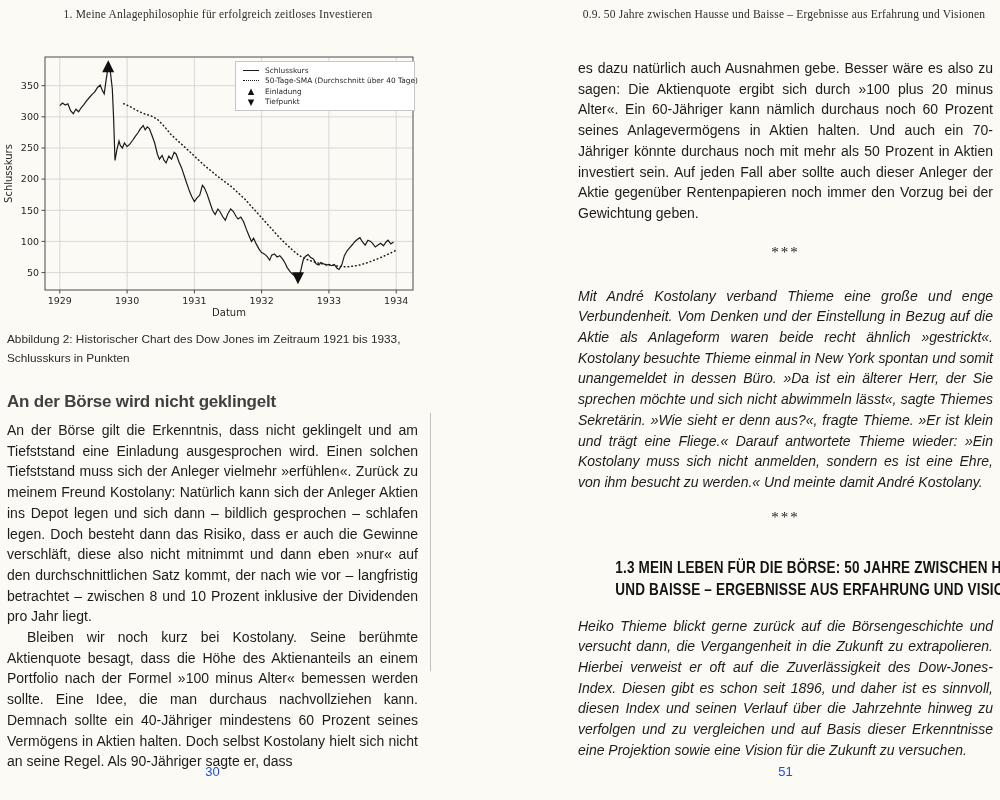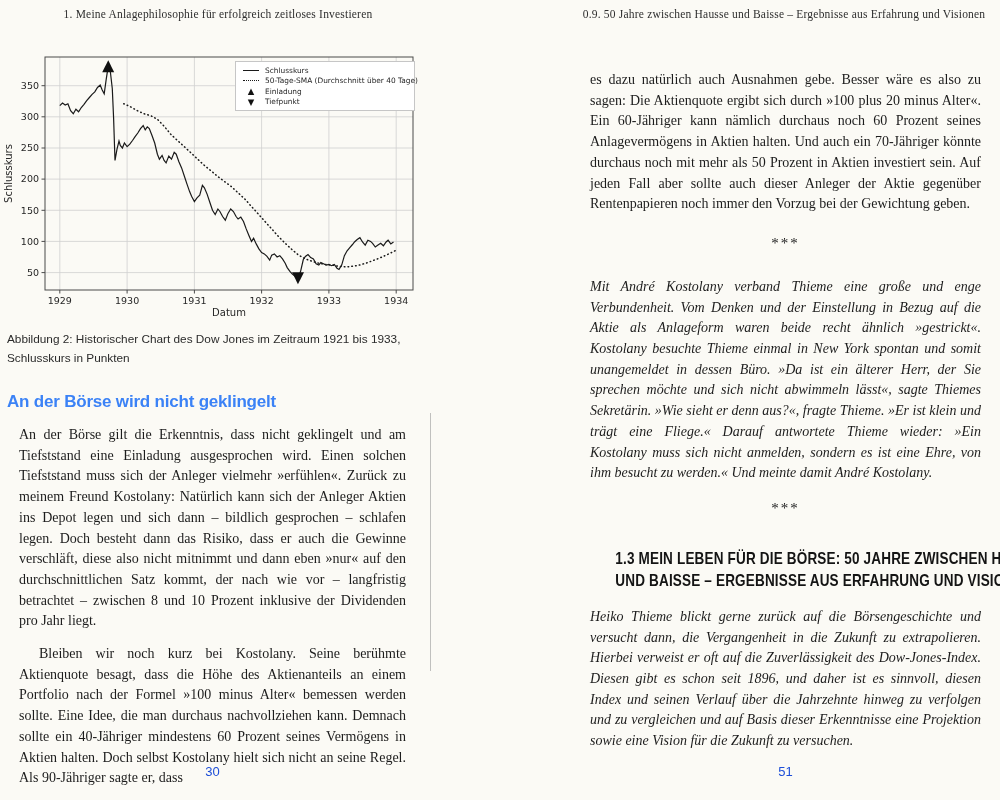--- a/index.html
+++ b/index.html
@@ -35,27 +35,27 @@
   .lg-tri{font-size:8.5px;line-height:8px;color:#111;}
   #caption{
     position:absolute;left:7px;top:330px;width:430px;
     font-family:"Liberation Sans",sans-serif;
     font-size:11.8px;line-height:18.5px;color:#2b2b2b;
   }
   #left-body{position:absolute;left:7px;top:391px;width:411px;}
   #left-heading{
     font-family:"Liberation Sans",sans-serif;
     font-weight:bold;font-size:17px;line-height:22px;
-    color:#3b82f6;margin:0 0 7px 0;letter-spacing:-.2px;
+    color:#404040;margin:0 0 7px 0;letter-spacing:-.2px;
   }
   .bodytext{
-    font-family:Liberation Serif, serif;
+    font-family:Liberation Sans, sans-serif;
     font-size:14px;line-height:20.7px;
     text-align:justify;text-justify:inter-word;
-    margin:12px;
+    margin:0;
   }
   .indent{text-indent:20px;}
   .italictext{font-style:italic;}
   #right-body{position:absolute;left:578px;top:58px;width:415px;}
   .separator{
     text-align:center;font-size:15px;letter-spacing:2px;
     line-height:15px;color:#1c1c1c;
   }
   #sep1{margin:21px 0 26px 0;}
   #sep2{margin:17px 0 0 0;}

